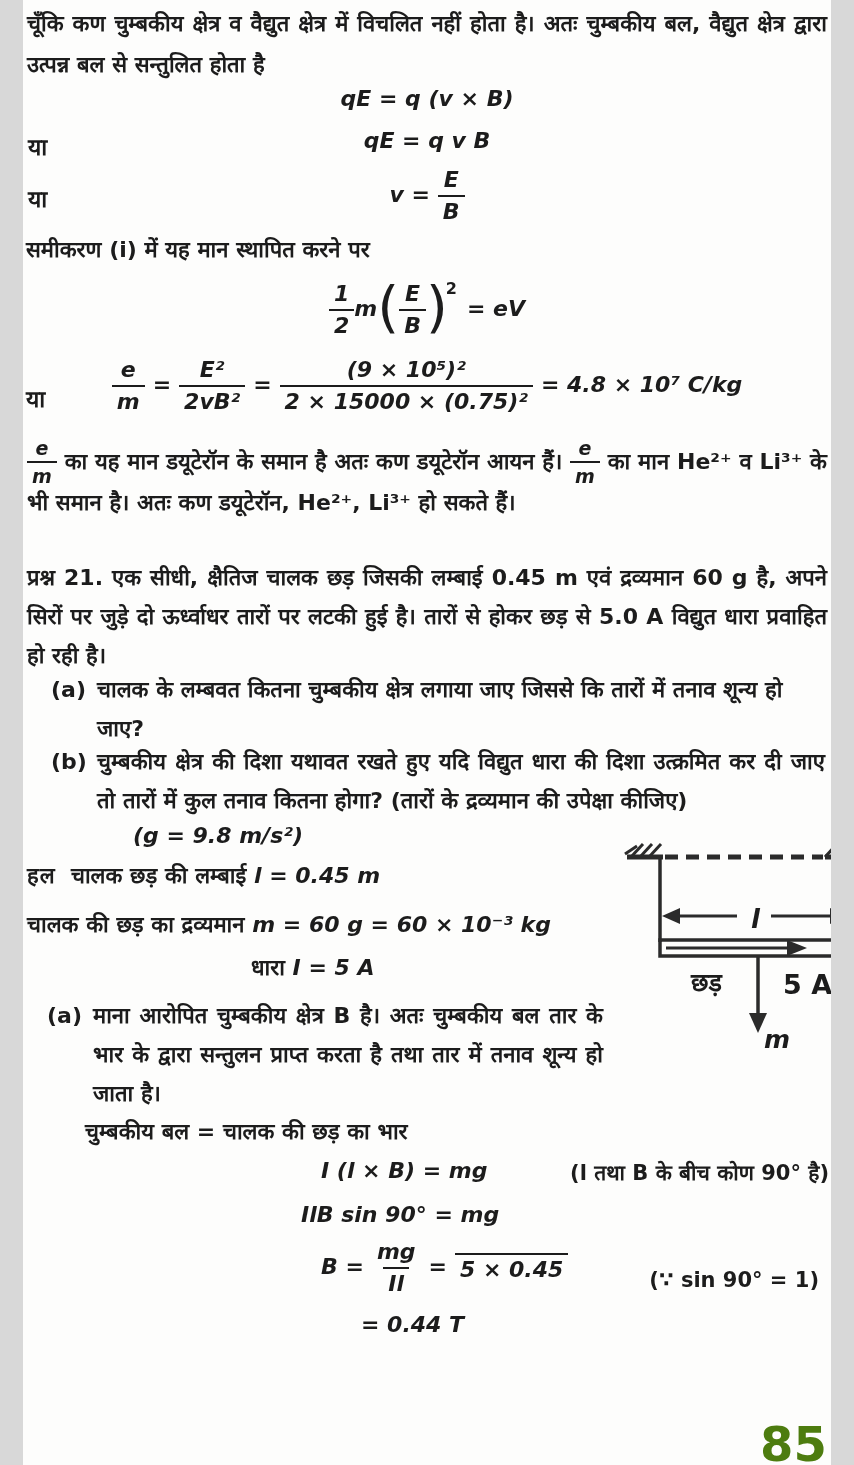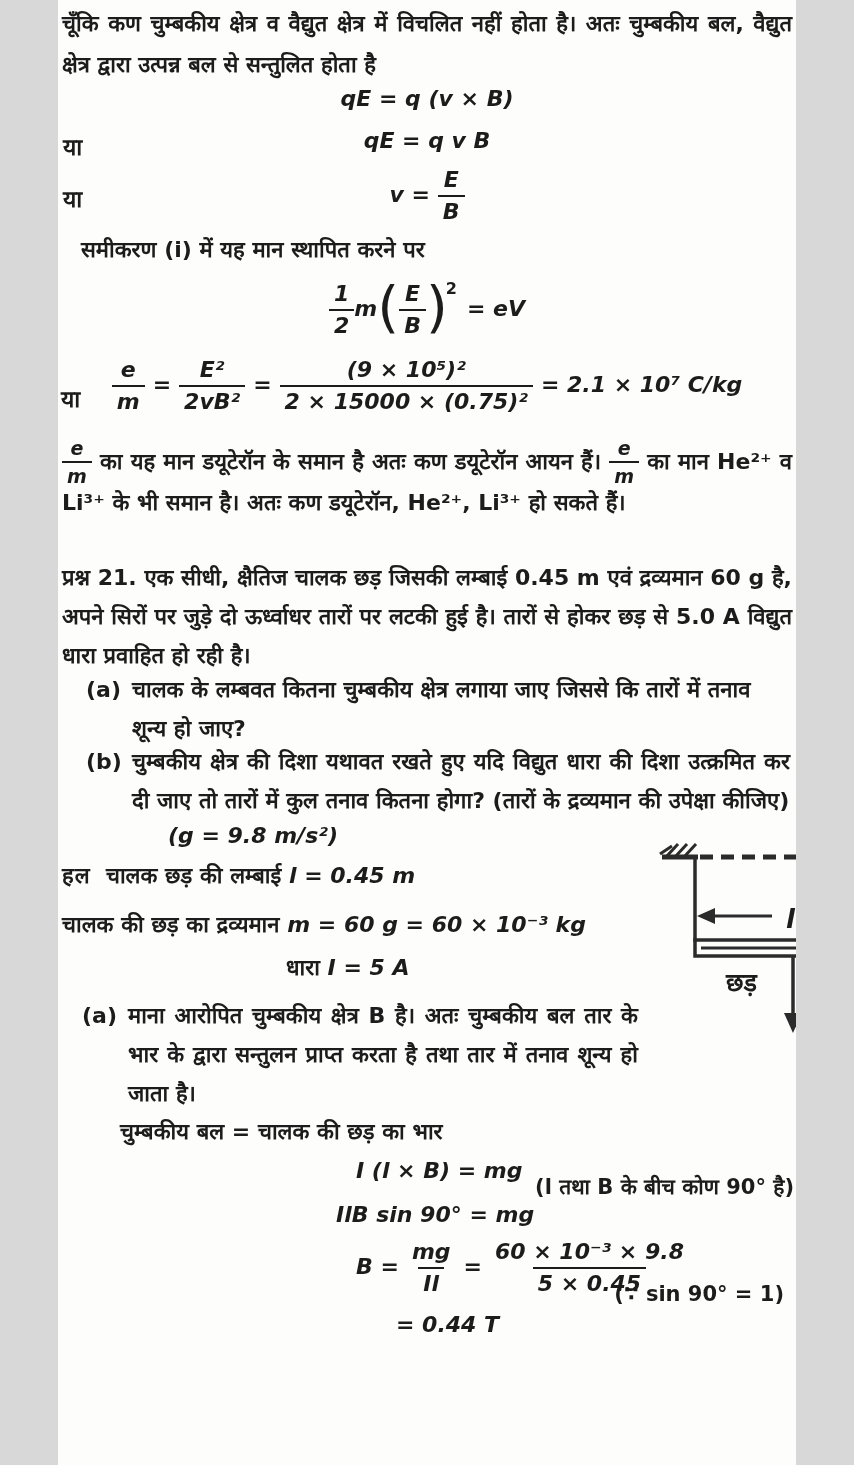--- a/index.html
+++ b/index.html
@@ -1,38 +1,38 @@
 <!DOCTYPE html>
 <html><head>
 <meta charset="utf-8">
 <style>
   html,body{margin:0;padding:0;background:#d8d8d8;}
   .page{
-    position:relative;width:738px;height:1465px;margin:0 auto;
+    position:relative;width:808px;height:1465px;margin:0 auto;
     background:#fdfdfc;color:#1c1c1c;overflow:hidden;
     font-family:"DejaVu Sans",sans-serif;
   }
   .abs{position:absolute;}
   .txt{font-size:22px;font-weight:700;line-height:1.85;}
   .tight{line-height:1.78;}
   .just{text-align:justify;}
   .eqline{font-size:22px;font-weight:700;font-style:italic;white-space:nowrap;}
   .center-row{left:0;right:0;text-align:center;}
   .or{font-size:23px;font-weight:700;}
   .frac{display:inline-flex;flex-direction:column;align-items:center;vertical-align:middle;
         text-align:center;line-height:1.12;font-weight:700;font-style:italic;}
   .frac .num{padding:0 5px 2px;}
   .frac .den{border-top:2.5px solid #1c1c1c;padding:3px 5px 0;}
   .frac.sm{font-size:19px;}
   .eqgap{display:inline-block;width:8px;}
   .bigp{font-size:56px;font-weight:400;font-style:normal;line-height:0;vertical-align:middle;position:relative;top:-3px;}
   .pow{font-size:16px;font-style:normal;font-weight:700;position:relative;top:-22px;left:-2px;}
   .item{display:flex;gap:10px;}
   .item .marker{flex:0 0 36px;font-weight:700;font-size:22px;}
-  .note{font-size:21px;font-weight:700;margin-top:14px;}
+  .note{font-size:21px;font-weight:700;}
   .var{font-style:italic;}
   .sol-label{font-weight:800;letter-spacing:1px;}
   .pagenum{font-size:48px;font-weight:800;color:#4d7c0f;font-family:"DejaVu Sans",sans-serif;}
   svg text{font-family:"DejaVu Sans",sans-serif;}
 </style>
 </head>
 <body>
 
 <div class="page">
 
@@ -52,21 +52,21 @@
   <div class="abs" style="top:168px;left:0;right:0;">
     <span class="abs or" style="left:5px;top:14px;">या</span>
     <div class="center-row abs" style="top:0;">
       <span class="eqline"><span>v =</span><span class="eqgap"></span><span class="frac">
             <span class="num">E</span>
             <span class="den">B</span>
           </span></span>
     </div>
   </div>
 
-  <div class="abs txt" style="top:230px;left:3px;margin-left:20px;">समीकरण (i) में यह मान स्थापित करने पर</div>
+  <div class="abs txt" style="top:230px;left:3px;">समीकरण (i) में यह मान स्थापित करने पर</div>
 
   <div class="abs center-row" style="top:282px;">
     <span class="eqline"><span class="frac">
           <span class="num">1</span>
           <span class="den">2</span>
         </span><span>m</span><span class="bigp">(</span><span class="frac">
           <span class="num">E</span>
           <span class="den">B</span>
         </span><span class="bigp">)</span><span class="pow">2</span><span class="eqgap"></span><span>= eV</span></span>
   </div>
@@ -76,21 +76,21 @@
     <div class="center-row abs" style="top:0;">
       <span class="eqline"><span class="frac">
             <span class="num">e</span>
             <span class="den">m</span>
           </span><span class="eqgap"></span><span>=</span><span class="eqgap"></span><span class="frac">
             <span class="num">E²</span>
             <span class="den">2vB²</span>
           </span><span class="eqgap"></span><span>=</span><span class="eqgap"></span><span class="frac">
             <span class="num">(9 × 10⁵)²</span>
             <span class="den">2 × 15000 × (0.75)²</span>
-          </span><span class="eqgap"></span><span>= 2.1 × 10⁷ C/kg</span></span>
+          </span><span class="eqgap"></span><span>= 4.8 × 10⁷ C/kg</span></span>
     </div>
   </div>
 
   <div class="abs txt just" style="top:438px;left:4px;right:4px;line-height:1.4;">
     <span class="frac sm">
         <span class="num">e</span>
         <span class="den">m</span>
       </span>
     <span>का यह मान डयूटेरॉन के समान है अतः कण डयूटेरॉन आयन हैं।</span>
     <span class="frac sm">
@@ -190,21 +190,20 @@
     <span class="note abs" style="right:2px;">(l तथा B के बीच कोण 90° है)</span>
   </div>
 
   <div class="abs eqline" style="top:1202px;left:278px;">IlB sin 90° = mg</div>
 
   <div class="abs" style="top:1240px;left:0;right:0;">
     <span class="eqline abs" style="left:298px;"><span>B =</span><span class="eqgap"></span><span class="frac">
           <span class="num">mg</span>
           <span class="den">Il</span>
         </span><span class="eqgap"></span><span>=</span><span class="eqgap"></span><span class="frac">
-          <span class="num">60 × 10⁻³ × 9.8</span>
           <span class="den">5 × 0.45</span>
         </span></span>
     <span class="note abs" style="right:12px;top:28px;">(∵ sin 90° = 1)</span>
   </div>
 
   <div class="abs eqline" style="top:1312px;left:338px;">= 0.44 T</div>
 
   <div class="abs pagenum" style="top:1416px;left:737px;">85</div>
 
 </div>

